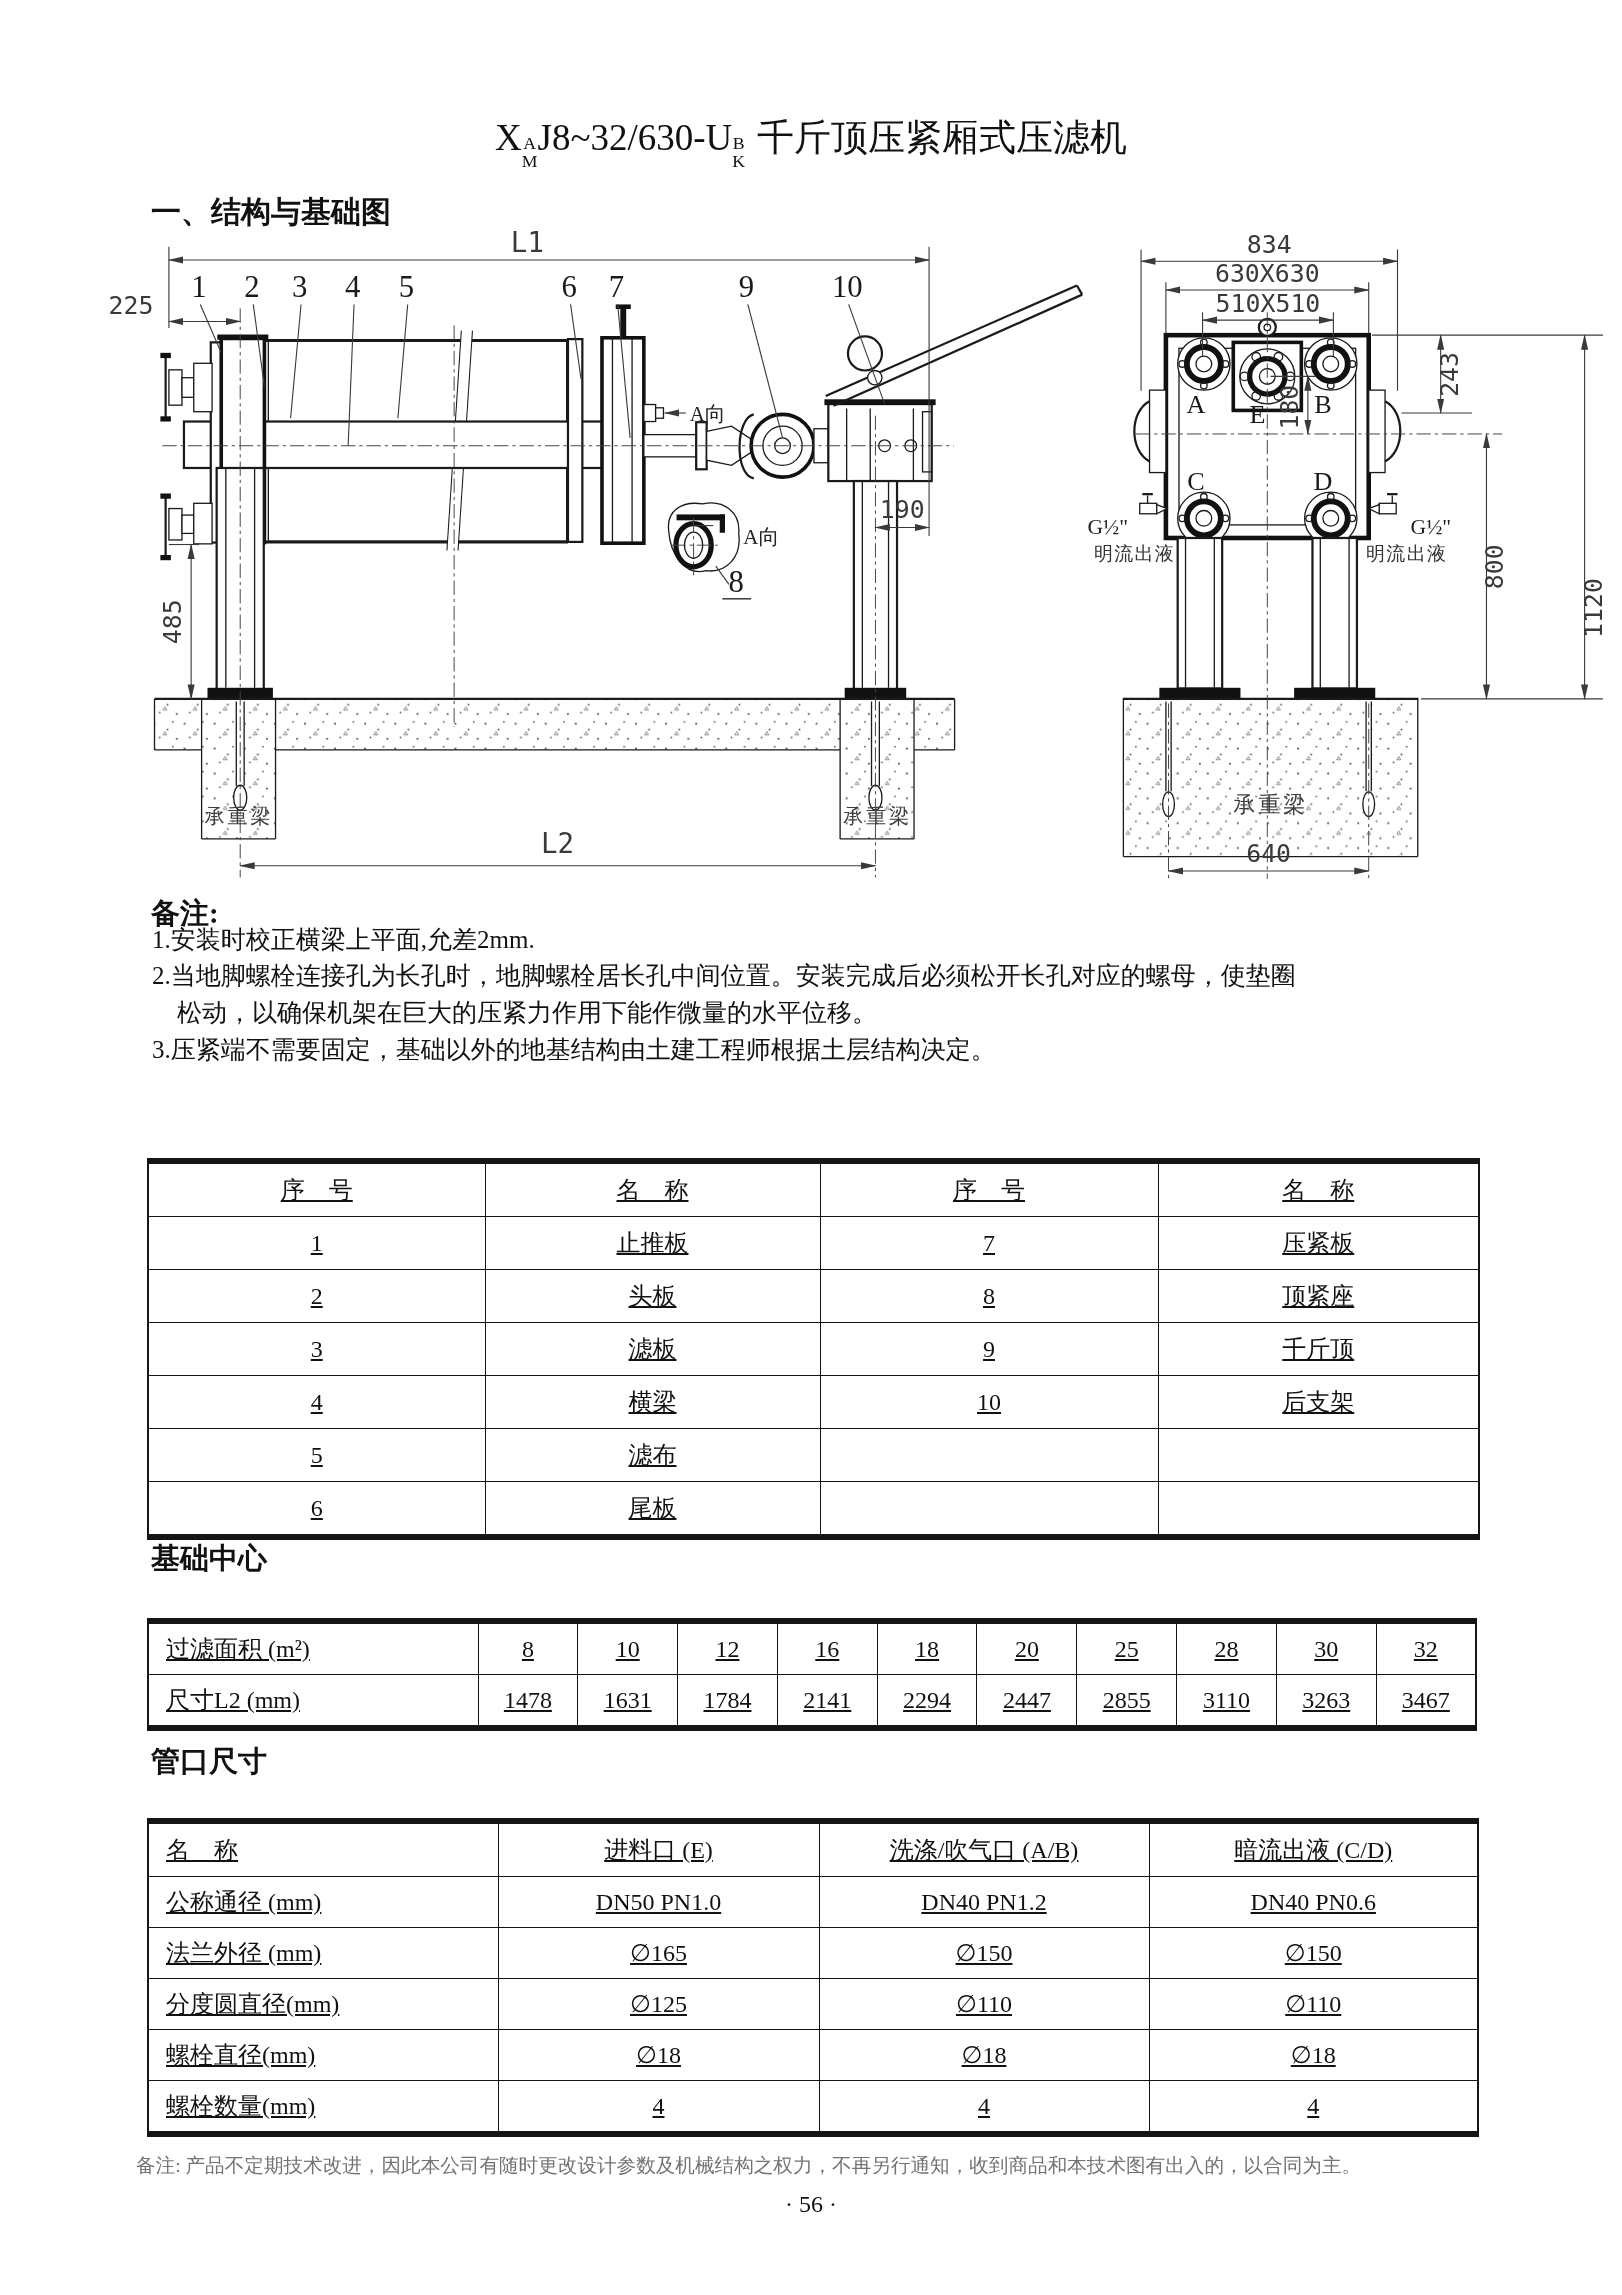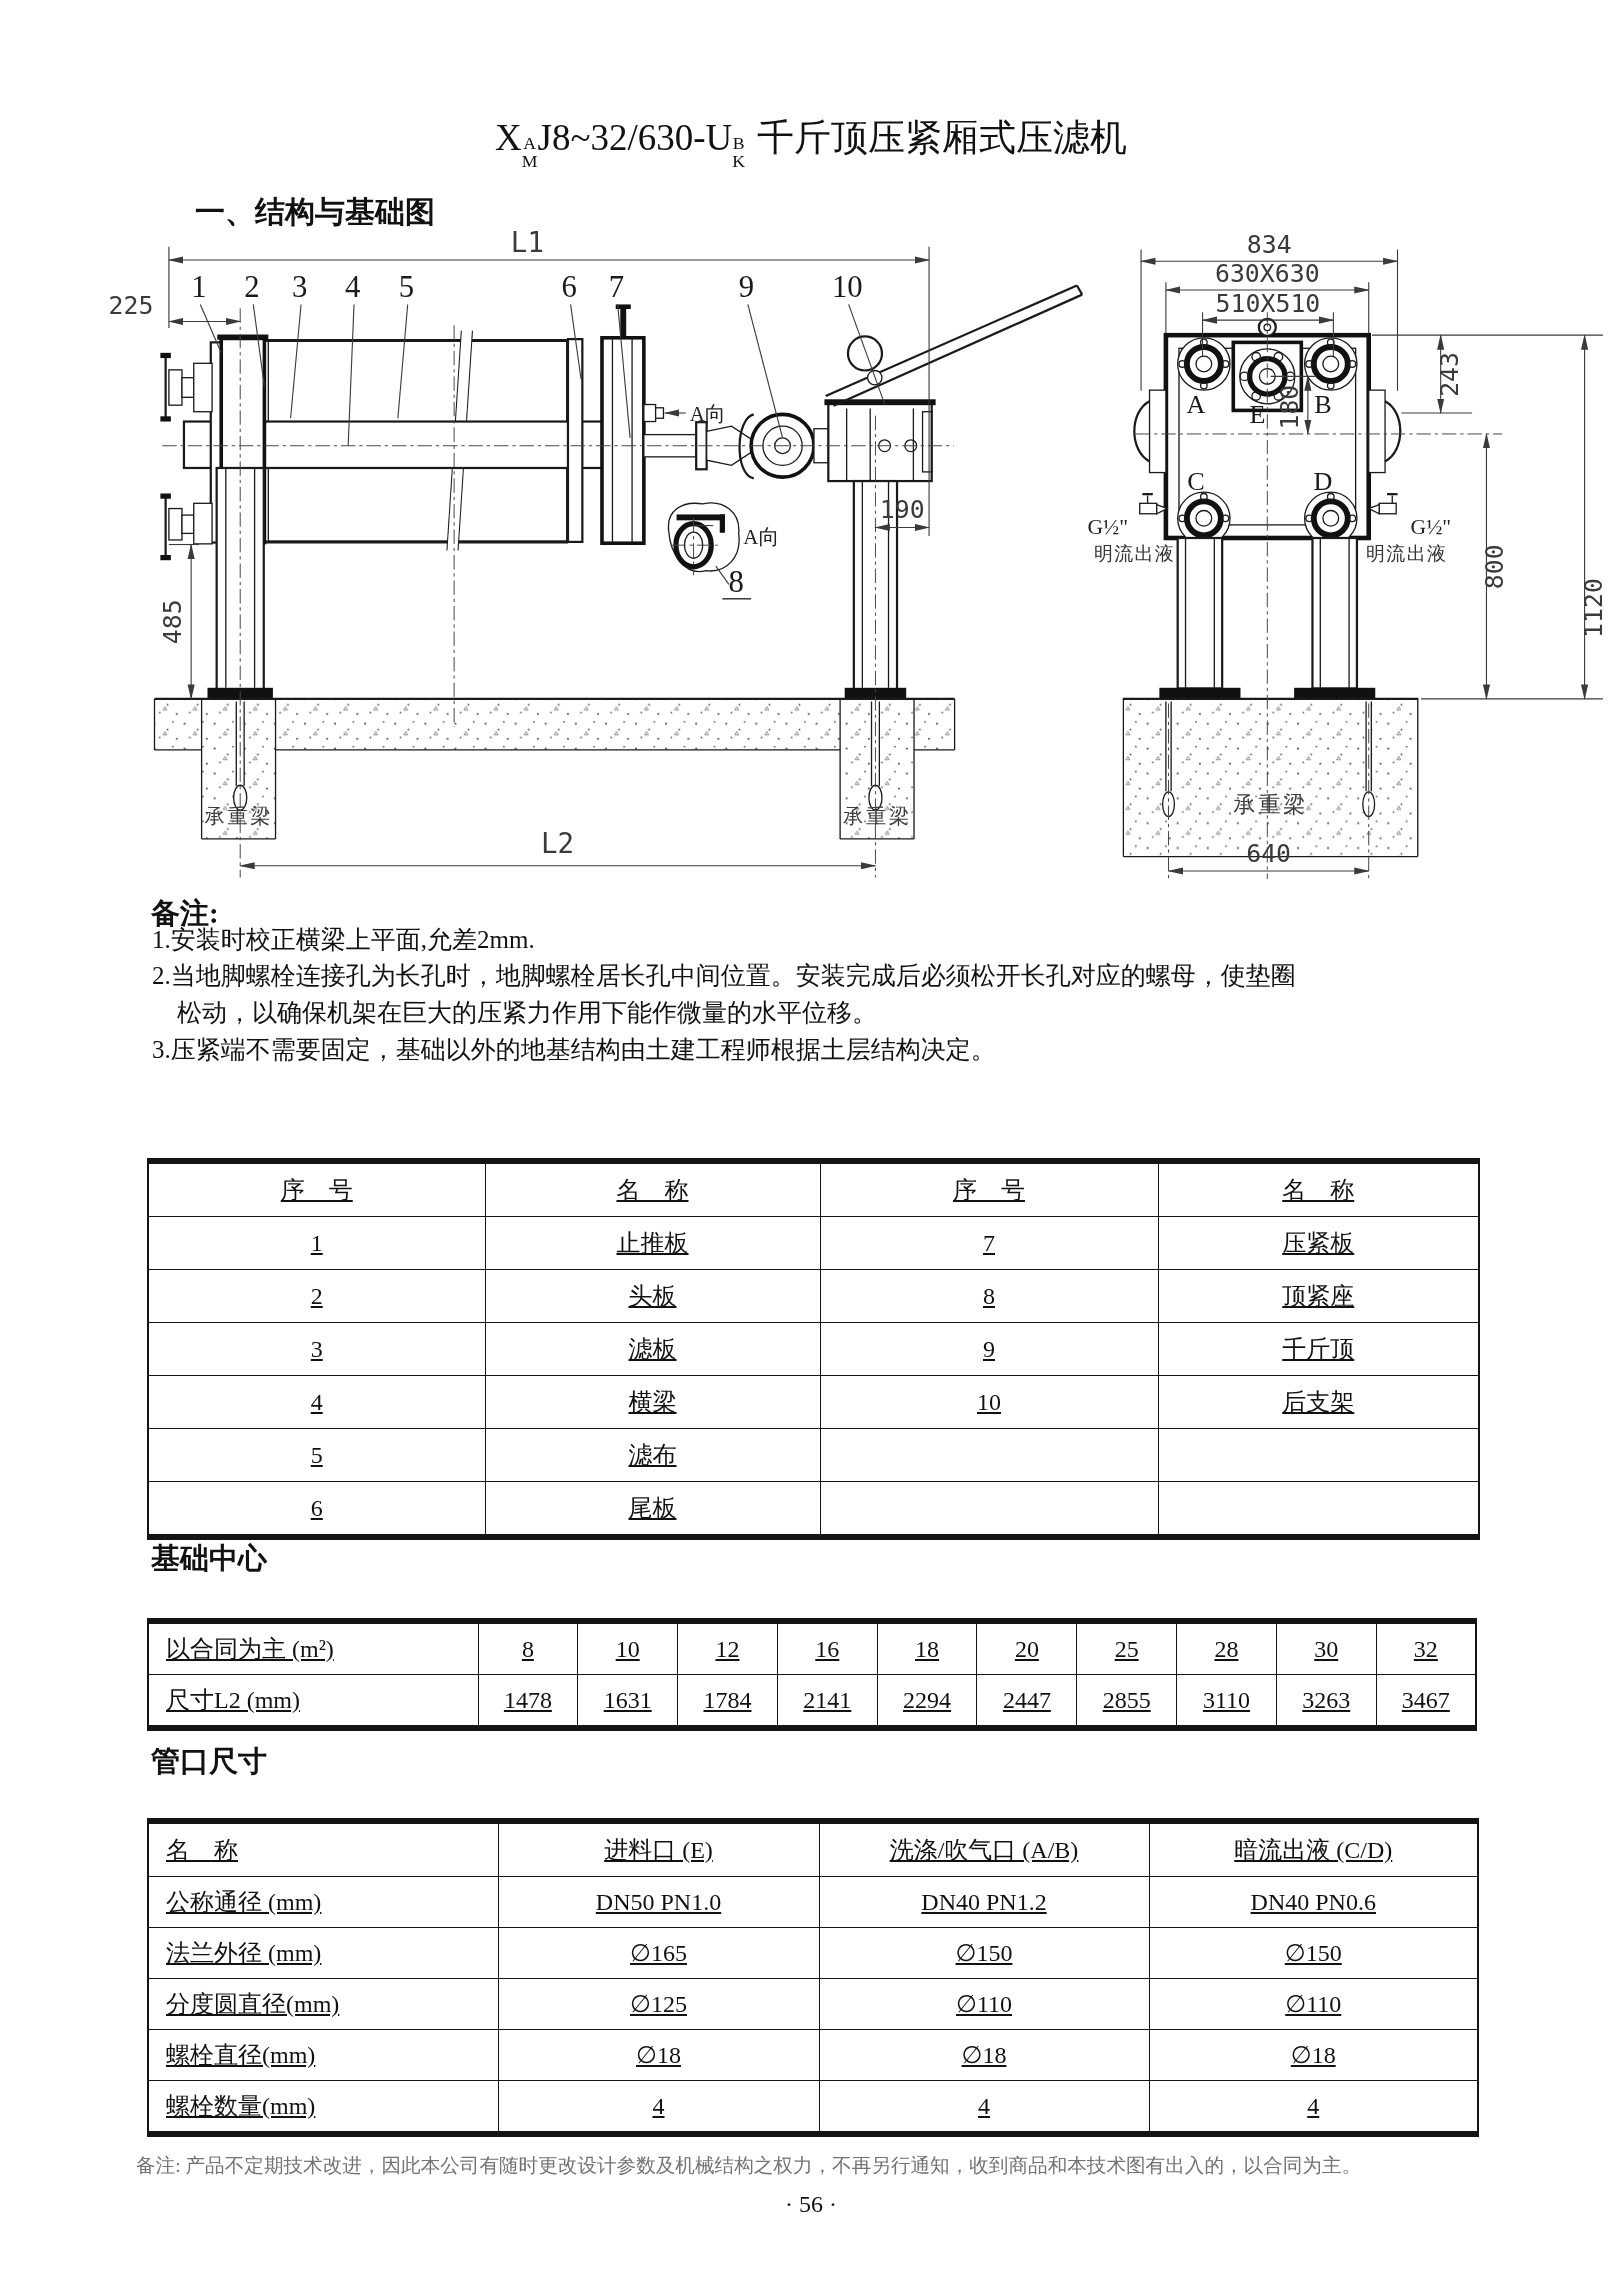--- a/index.html
+++ b/index.html
@@ -55,21 +55,21 @@
   <div class="abs title">
     <span>X</span><span class="stack">
         <span>A</span>
         <span>M</span>
       </span><span>J8~32/630-U</span><span class="stack">
         <span>B</span>
         <span>K</span>
       </span><span class="cnpart">千斤顶压紧厢式压滤机</span>
   </div>
 
-  <div class="abs h2" style="left:151px;top:192px;margin-left:44px;">一、结构与基础图</div>
+  <div class="abs h2" style="left:151px;top:192px;">一、结构与基础图</div>
 
   <svg class="abs" style="left:0;top:222px;" width="1622" height="700" viewBox="0 0 2479 1070">
     <defs>
       <marker id="arr" viewBox="0 0 14 10" refX="13" refY="5" markerWidth="14" markerHeight="10" orient="auto-start-reverse">
         <path d="M0,1.8 L14,5 L0,8.2 Z" fill="#3a3a3a"></path>
       </marker>
       <pattern id="plates" patternUnits="userSpaceOnUse" x="410" y="182" width="21.7" height="306">
         <rect width="22" height="306" fill="#fff"></rect>
         <line x1="0.9" y1="0" x2="0.9" y2="306" stroke="#1a1a1a" stroke-width="1.4"></line>
         <line x1="20.5" y1="0" x2="20.5" y2="306" stroke="#1a1a1a" stroke-width="1.4"></line>
@@ -496,21 +496,21 @@
         <col>
         <col>
         <col>
         <col>
         <col>
         <col>
         <col>
       </colgroup>
     <tbody>
         <tr>
-      <td class="lbl">以合同为主 (m²)</td>
+      <td class="lbl">过滤面积 (m²)</td>
       <td>8</td>
           <td>10</td>
           <td>12</td>
           <td>16</td>
           <td>18</td>
           <td>20</td>
           <td>25</td>
           <td>28</td>
           <td>30</td>
           <td>32</td>

